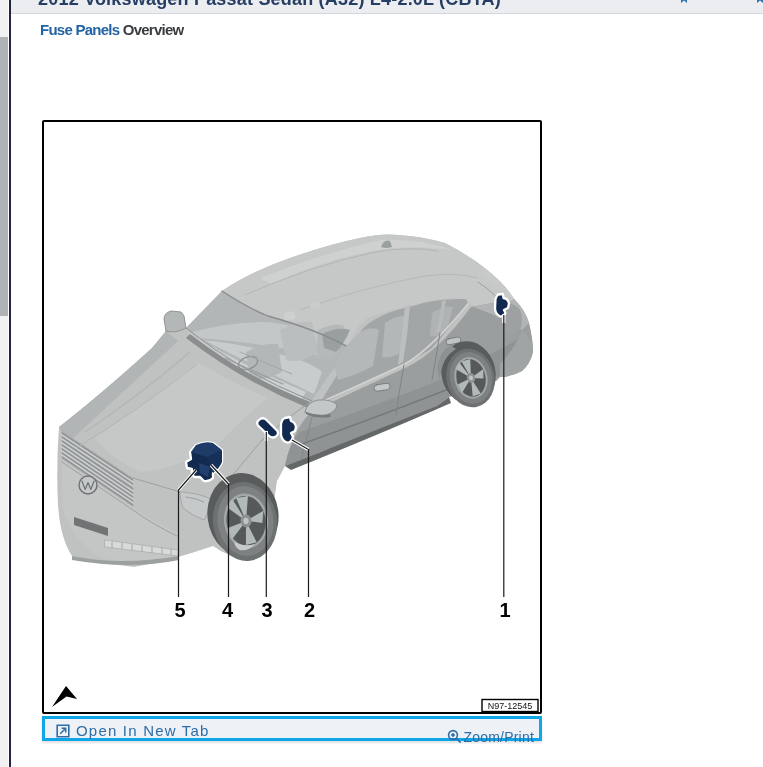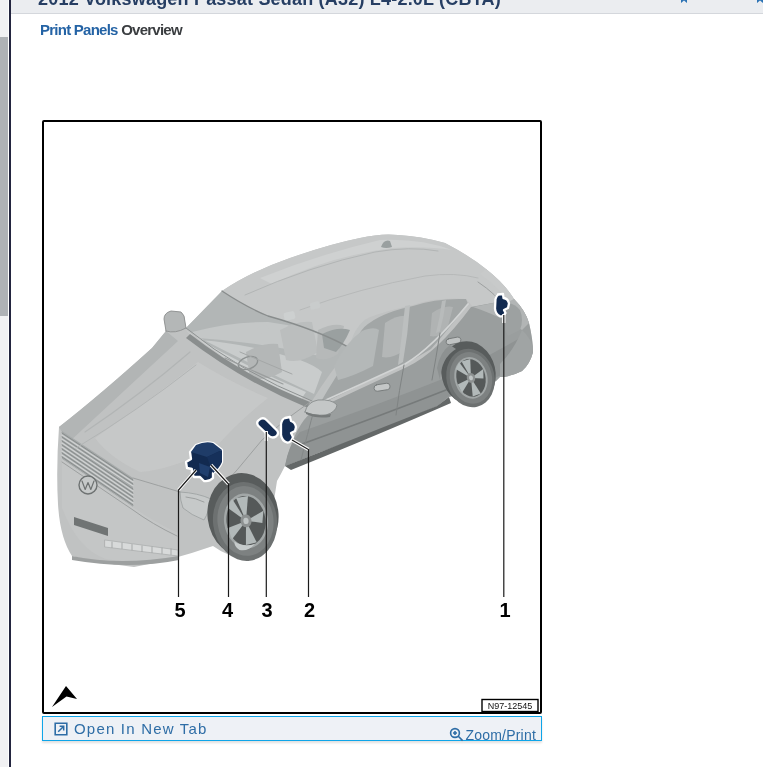--- a/index.html
+++ b/index.html
@@ -6,42 +6,42 @@
 body{width:763px;height:767px;overflow:hidden;position:relative;font-family:"Liberation Sans",sans-serif;}
 .sb-track{position:absolute;left:0;top:0;width:8px;height:767px;background:#f1f1f3;}
 .sb-thumb{position:absolute;left:0;top:37px;width:8px;height:279px;background:#afb2b6;}
 .vline{position:absolute;left:9px;top:0;width:2px;height:767px;background:#23253f;}
 .hdr{position:absolute;left:11px;top:0;width:752px;height:13px;background:#ebedf0;border-bottom:1px solid #d4d7dc;overflow:hidden;}
 .hdr .t{position:absolute;left:27px;top:-11px;font-size:18px;font-weight:bold;color:#263e63;white-space:nowrap;letter-spacing:0.2px;}
 .hdr .ic1{position:absolute;top:-8px;width:12px;height:12px;}
 .crumbs{position:absolute;left:40px;top:21px;font-size:15px;font-weight:bold;color:#3a3d40;letter-spacing:-0.75px;}
 .crumbs .b{color:#2463a5;}
 .imgbox{position:absolute;left:42px;top:120px;width:495.5px;height:590px;background:#fff;border:2.5px solid #000;border-radius:2px;}
-.toolbar{position:absolute;left:42px;top:716px;width:500px;height:25px;background:#eef1f6;border:1px solid #0ea5e9;box-sizing:border-box;box-shadow:0 2px 2px rgba(0,0,0,0.12);}
+.toolbar{position:absolute;left:42px;top:716px;width:500px;height:25px;background:#eef1f6;border:3px solid #0ea5e9;box-sizing:border-box;box-shadow:0 2px 2px rgba(0,0,0,0.12);}
 .tleft{position:absolute;left:11px;top:3px;color:#2e6da6;font-size:15px;letter-spacing:1.2px;}
 .tright{position:absolute;right:5px;top:8px;color:#2e6da6;font-size:14px;letter-spacing:0.2px;}
 .num{position:absolute;font-size:20px;font-weight:bold;color:#000;transform:translateX(-50%);font-family:"Liberation Sans",sans-serif;}
 .tl-ic{position:relative;top:2px;margin-right:6px;}
 .tr-ic{position:relative;top:2px;margin-right:2px;}
 </style>
 </head>
 <body>
 <div class="sb-track"></div>
 <div class="sb-thumb"></div>
 <div class="vline"></div>
 <div class="hdr">
   <span class="t">2012 Volkswagen Passat Sedan (A32) L4-2.0L (CBTA)</span>
   <svg class="ic1" viewBox="0 0 24 24" style="left:667px">
       <path fill="#2e74b5" d="M6 2h12v20l-6-5-6 5z"></path>
     </svg>
   <svg class="ic1" viewBox="0 0 24 24" style="left:743px">
       <path fill="#2e74b5" d="M6 2h12v20l-6-5-6 5z"></path>
     </svg>
 </div>
-<div class="crumbs"><span class="b">Print Panels</span> <span>Overview</span></div>
+<div class="crumbs"><span class="b">Fuse Panels</span> <span>Overview</span></div>
 
 <div class="imgbox">
   <svg width="497" height="591" viewBox="44 122 497 591" style="position:absolute;left:0;top:0;">
 
     <defs>
       <linearGradient id="bodyG" x1="0" y1="0" x2="0" y2="1">
         <stop offset="0" stop-color="#c6c8c8"></stop>
           <stop offset="1" stop-color="#b4b6b6"></stop>
       </linearGradient>
       <linearGradient id="sideG" x1="0" y1="0" x2="0" y2="1">

